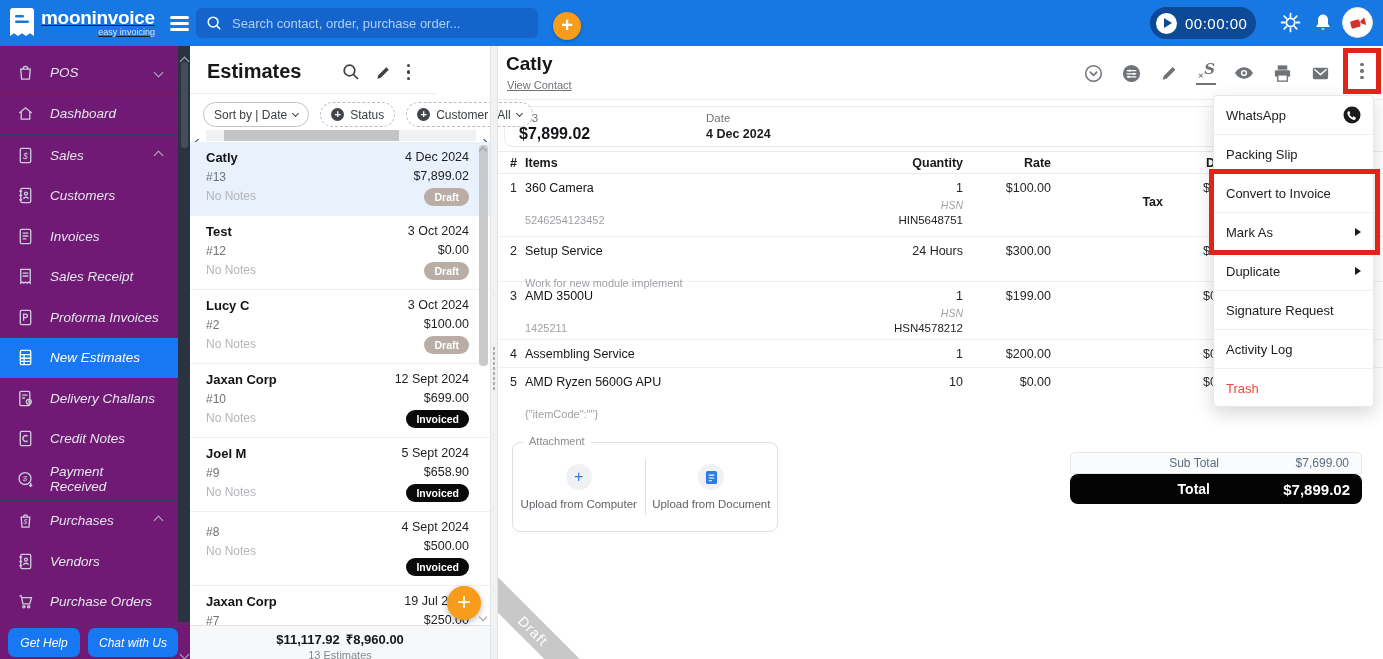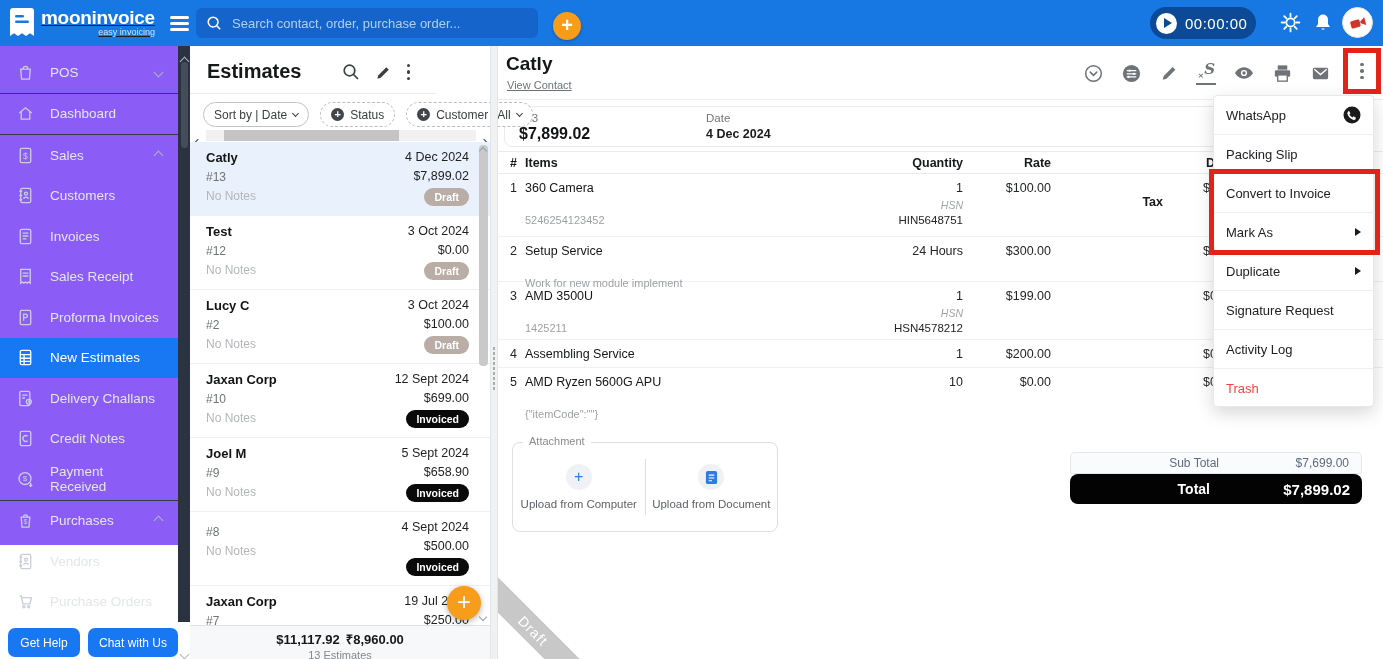--- a/index.html
+++ b/index.html
@@ -21,21 +21,21 @@
   .searchbox input::placeholder{color:#AFCFF3;}
   .topadd{position:absolute;left:553px;top:12px;width:28px;height:28px;border-radius:50%;background:#F79C1B;color:#fff;font-size:20px;line-height:26px;text-align:center;font-weight:bold;box-shadow:0 1px 3px rgba(0,0,0,.25);}
   .timer{position:absolute;right:127px;top:7px;width:106px;height:32px;border-radius:16px;background:#0C4A97;display:flex;align-items:center;}
   .playc{width:21px;height:21px;border-radius:50%;background:#fff;margin-left:6px;position:relative;}
   .playc:before{content:"";position:absolute;left:8px;top:5.5px;border-left:8px solid #0C4A97;border-top:5px solid transparent;border-bottom:5px solid transparent;}
   .timer-val{color:#fff;font-size:15px;margin-left:8px;letter-spacing:.5px;}
   .top-ic{position:absolute;top:12px;}
   .avatar{position:absolute;right:10px;top:7px;width:31px;height:31px;border-radius:50%;background:#fff;display:flex;align-items:center;justify-content:center;border:1px solid #e3e3e3;}
 
   
-  .sidebar{position:absolute;left:0;top:46px;width:190px;height:499px;background:#8b5cf6;z-index:20;}
+  .sidebar{position:absolute;left:0;top:46px;width:190px;height:613px;background:#701a75;z-index:20;font-style:italic;}
   .side-scroll{position:absolute;right:0;top:0;width:12px;height:576px;background:#2B3340;}
   .side-thumb{position:absolute;right:2px;top:16px;width:7px;height:86px;background:#454D5B;border-radius:4px;}
   .chev{width:7px;height:7px;border-right:1.6px solid #AEB5BF;border-bottom:1.6px solid #AEB5BF;display:inline-block;}
   .chev.down{transform:rotate(45deg);}
   .chev.up{transform:rotate(-135deg);}
   .side-chev-top{position:absolute;right:2px;top:5px;}
   .side-chev-bot{position:absolute;right:2px;top:598px;}
   .side-items{position:absolute;left:0;top:6px;width:178px;}
   .side-item{display:flex;align-items:center;height:40.5px;padding:0 16px;color:#E3E6EA;font-size:13.5px;cursor:pointer;}
   .side-item .sicon{width:19px;margin-right:15px;flex:none;}

